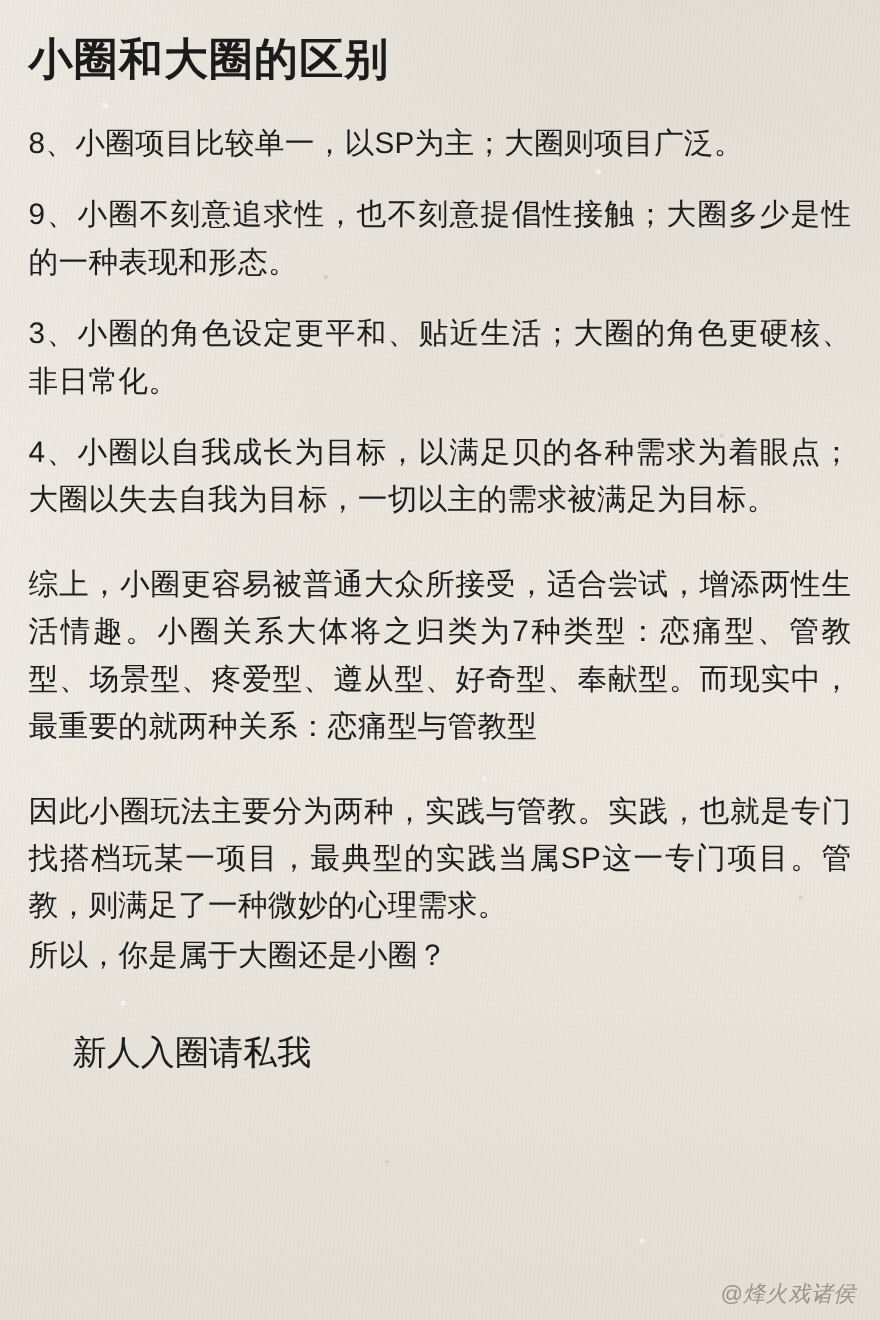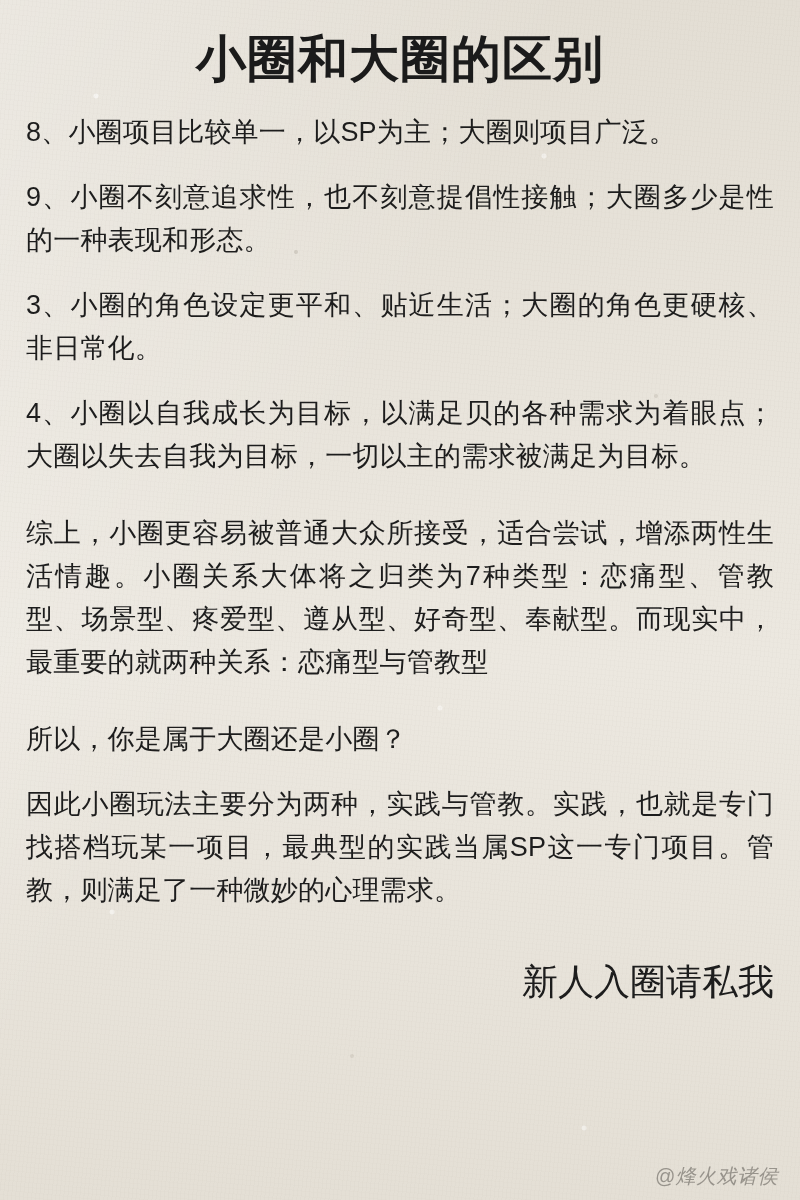--- a/index.html
+++ b/index.html
@@ -38,47 +38,46 @@
   #grain {
     position: absolute;
     inset: 0;
     pointer-events: none;
     opacity: .5;
     background-image:
       repeating-linear-gradient(96deg, rgba(150,140,125,0.055) 0 1px, rgba(0,0,0,0) 1px 4px),
       repeating-linear-gradient(6deg, rgba(150,140,125,0.045) 0 1px, rgba(0,0,0,0) 1px 5px);
   }
   #title {
-    text-align: center;
-    font-size: 50px;
+    font-size: 40px;
     font-weight: bold;
     letter-spacing: 1px;
     color: #1b1b1b;
-    margin: 4px 0 18px 0;
+    margin: 4px 0 28px 0;
     position: relative;
     z-index: 2;
   }
   .para {
     position: relative;
     z-index: 2;
     font-size: 27px;
     line-height: 43px;
     color: #1d1d1d;
     margin: 0 0 22px 0;
     text-align: justify;
     text-justify: inter-ideograph;
     letter-spacing: 0.2px;
   }
   .para.gap-lg { margin-bottom: 34px; margin-top: 16px; }
   .para.no-gap { margin-bottom: 2px; }
   #signature {
     position: relative;
     z-index: 2;
-    text-align: right;
-    font-size: 36px;
+    text-align: left;
+    font-size: 31px;
     color: #1d1d1d;
     margin-top: 46px;
     padding-left: 40px;
   }
   #watermark {
     position: absolute;
     right: 22px;
     bottom: 10px;
     z-index: 3;
     font-size: 20px;
@@ -93,19 +92,19 @@
 <div id="page">
   <div id="grain"></div>
 
   <h1 id="title">小圈和大圈的区别</h1>
 
   <p class="para">8、小圈项目比较单一，以SP为主；大圈则项目广泛。</p>
   <p class="para">9、小圈不刻意追求性，也不刻意提倡性接触；大圈多少是性的一种表现和形态。</p>
   <p class="para">3、小圈的角色设定更平和、贴近生活；大圈的角色更硬核、非日常化。</p>
   <p class="para gap-lg">4、小圈以自我成长为目标，以满足贝的各种需求为着眼点；大圈以失去自我为目标，一切以主的需求被满足为目标。</p>
   <p class="para gap-lg">综上，小圈更容易被普通大众所接受，适合尝试，增添两性生活情趣。小圈关系大体将之归类为7种类型：恋痛型、管教型、场景型、疼爱型、遵从型、好奇型、奉献型。而现实中，最重要的就两种关系：恋痛型与管教型</p>
+  <p class="para no-gap">因此小圈玩法主要分为两种，实践与管教。实践，也就是专门找搭档玩某一项目，最典型的实践当属SP这一专门项目。管教，则满足了一种微妙的心理需求。</p>
   <p class="para">所以，你是属于大圈还是小圈？</p>
-  <p class="para no-gap">因此小圈玩法主要分为两种，实践与管教。实践，也就是专门找搭档玩某一项目，最典型的实践当属SP这一专门项目。管教，则满足了一种微妙的心理需求。</p>
 
   <div id="signature">新人入圈请私我</div>
 
   <div id="watermark">@烽火戏诸侯</div>
 </div>
 
 </body></html>

